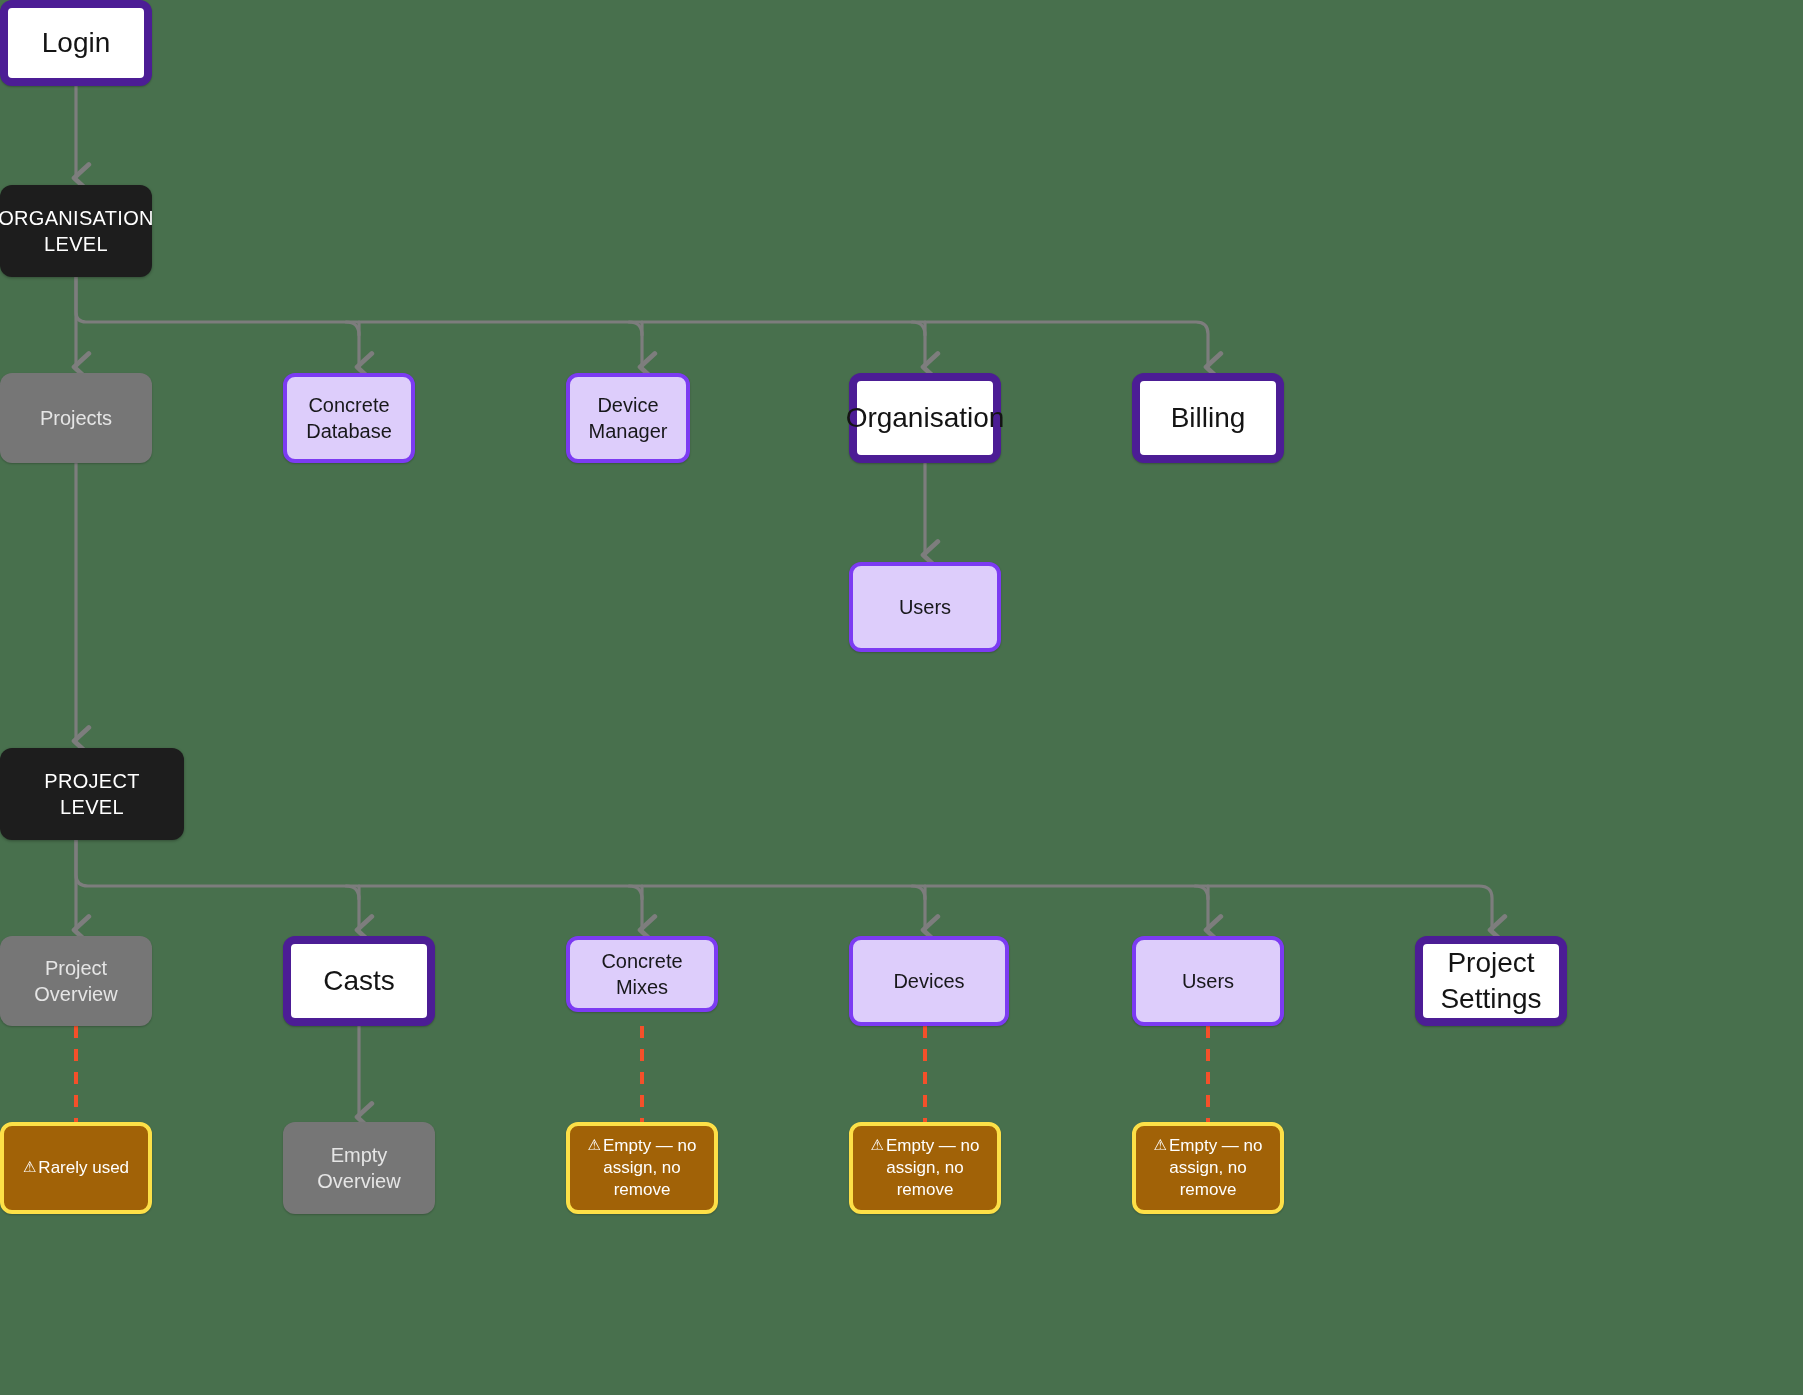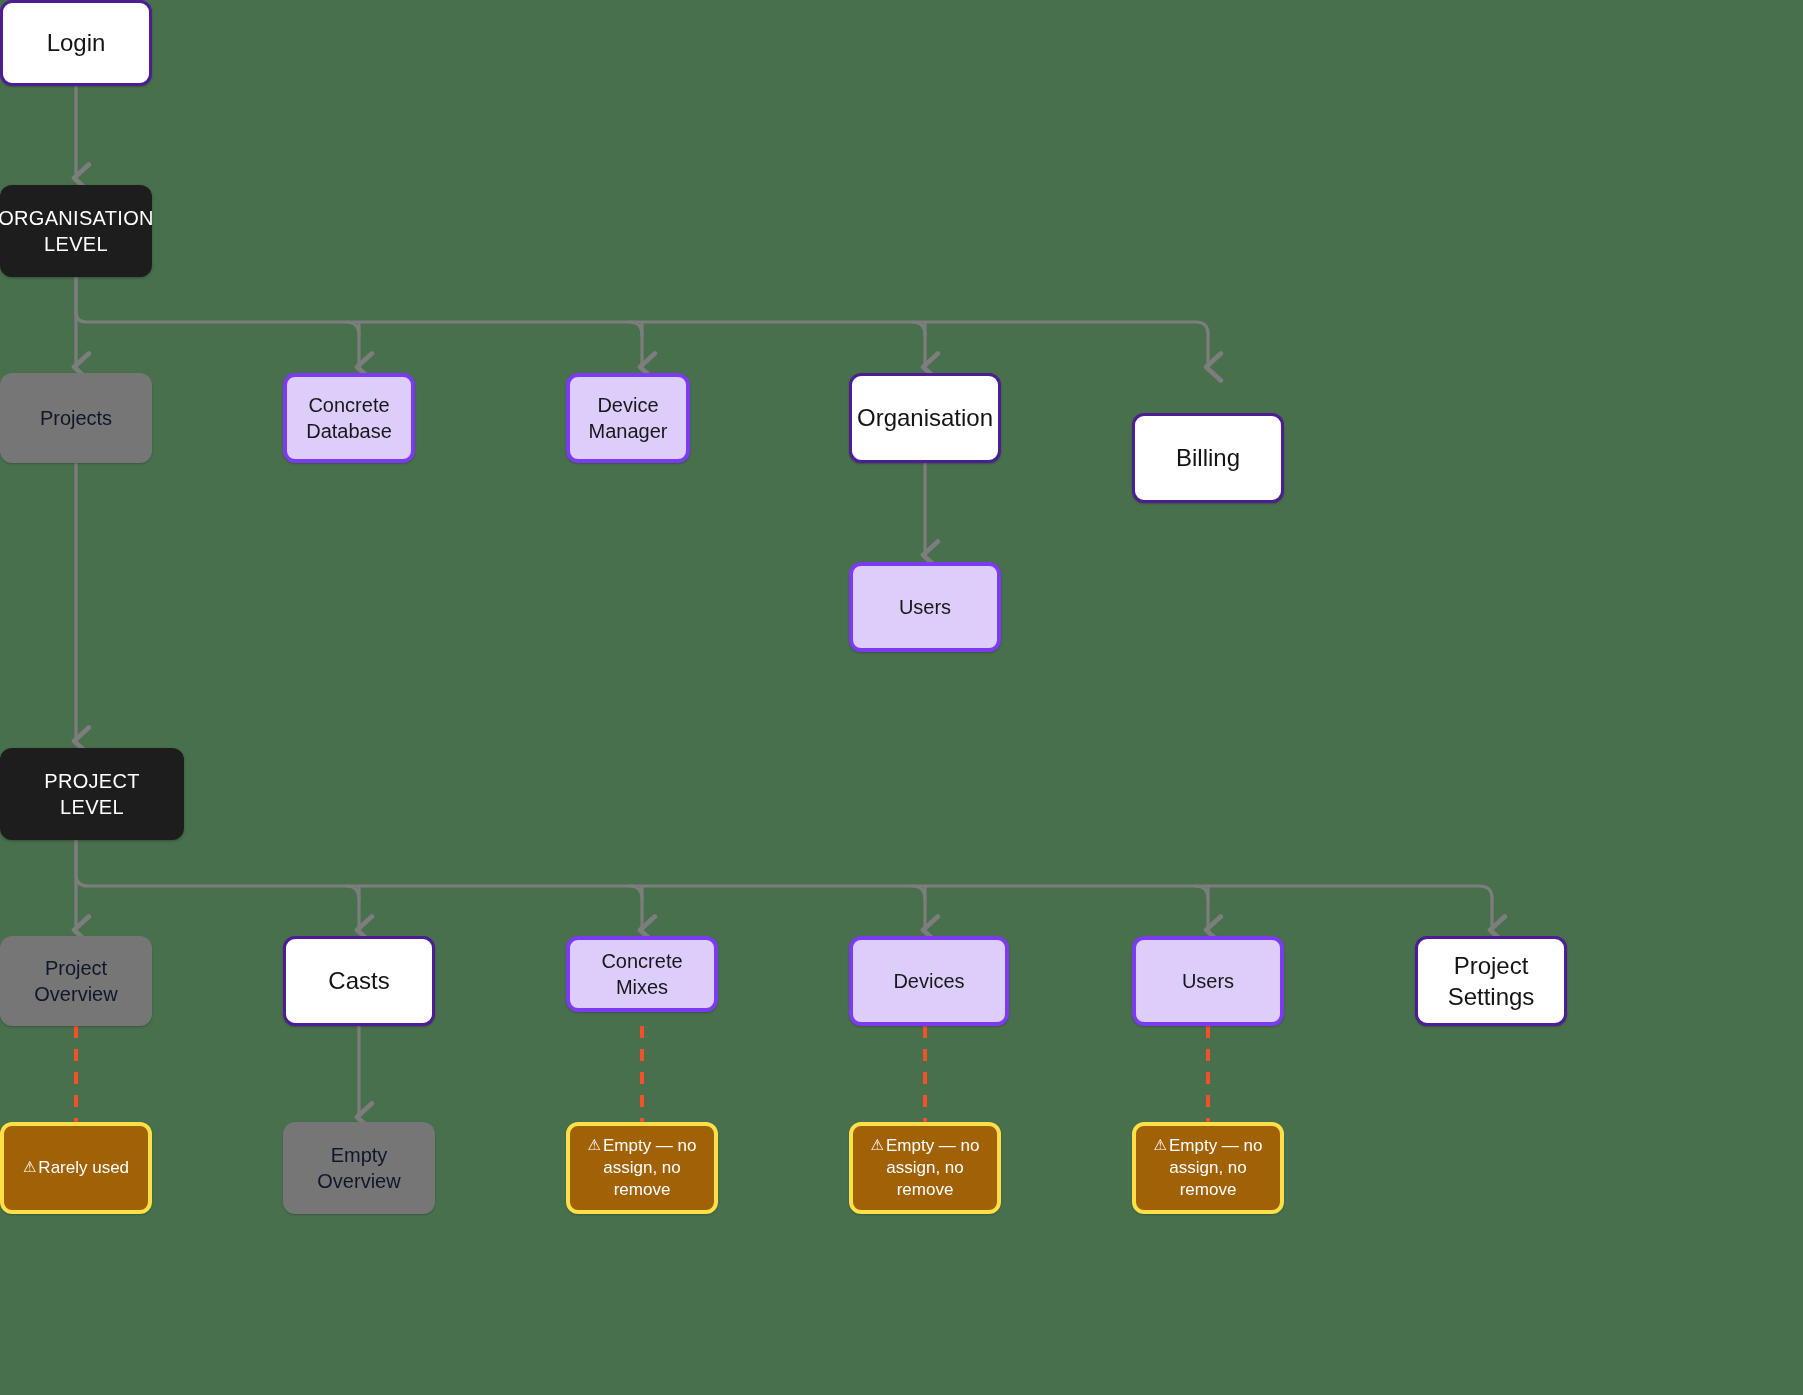--- a/index.html
+++ b/index.html
@@ -19,36 +19,36 @@
     display:flex;align-items:center;justify-content:center;
     text-align:center;
     border-radius:12px;
     line-height:1.3;
     padding:4px 10px;
     z-index:2;
   }
   
   .n-white{
     background:#ffffff;
-    border:3px solid #4c1d95;
+    border:8px solid #4c1d95;
     color:#141414;
-    font-size:24px;
+    font-size:28px;
     box-shadow:0 1px 2px rgba(0,0,0,.25);
   }
   .n-purple{
     background:#ddcdfb;
     border:4px solid #7c3bf2;
     color:#18181b;
     font-size:20px;
     box-shadow:0 1px 2px rgba(0,0,0,.22);
   }
   .n-grey{
     background:#767676;
     border:none;
-    color:#0f172a;
+    color:#e5e5e5;
     font-size:20px;
     box-shadow:0 1px 2px rgba(0,0,0,.22);
   }
   .n-black{
     background:#1d1d1d;
     border:none;
     color:#ffffff;
     font-size:20px;
     letter-spacing:.3px;
     box-shadow:0 1px 3px rgba(0,0,0,.3);
@@ -135,21 +135,21 @@
   </div>
 
   <div class="node n-purple" style="left:566px;top:373px;width:124px;height:90px;">
     <span class="node-label">Device Manager</span>
   </div>
 
   <div class="node n-white" style="left:849px;top:373px;width:152px;height:90px;">
     <span class="node-label">Organisation</span>
   </div>
 
-  <div class="node n-white" style="left:1132px;top:373px;width:152px;height:90px;margin-top:40px;">
+  <div class="node n-white" style="left:1132px;top:373px;width:152px;height:90px;">
     <span class="node-label">Billing</span>
   </div>
 
   <div class="node n-purple" style="left:849px;top:562px;width:152px;height:90px;">
     <span class="node-label">Users</span>
   </div>
 
   <div class="node n-black" style="left:0px;top:748px;width:184px;height:92px;">
     <span class="node-label">PROJECT LEVEL</span>
   </div>

